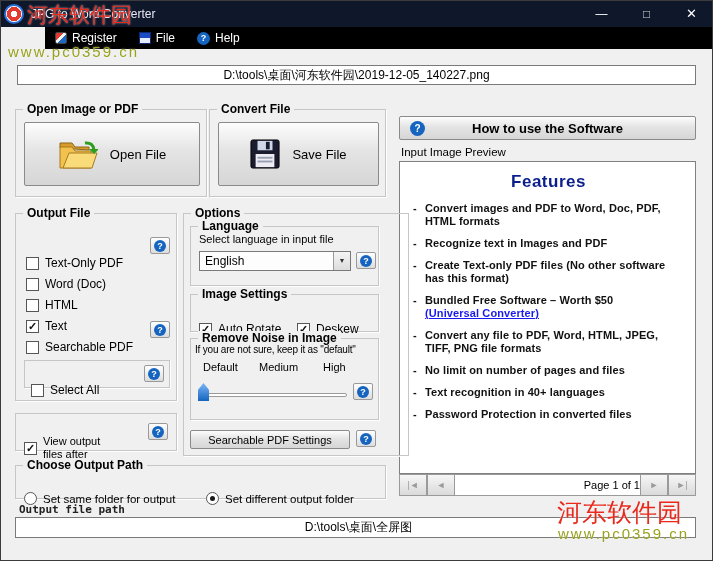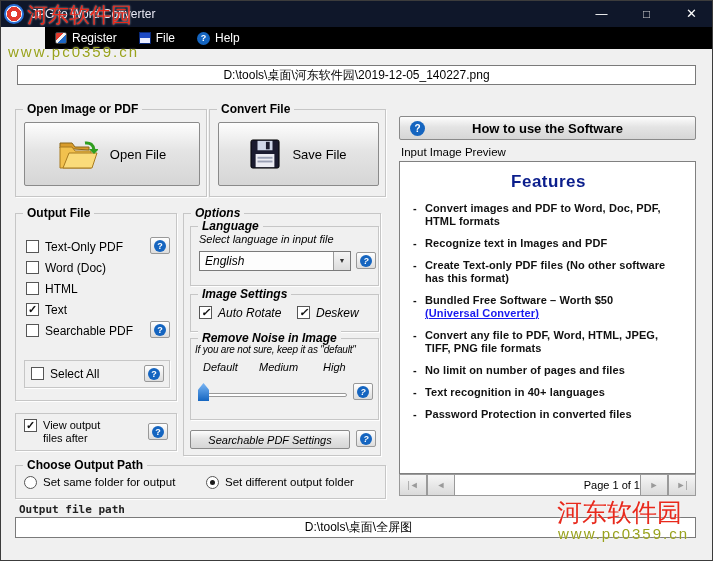--- a/index.html
+++ b/index.html
@@ -46,21 +46,21 @@
            overflow:hidden; white-space:nowrap; }
   .group { position:absolute; border:1px solid #c6c6c6; box-shadow:1px 1px 0 rgba(255,255,255,.9); }
   .group-title { position:absolute; top:-8px; left:7px; background:#f0f0f0; padding:0 4px;
                  font-size:12px; font-weight:bold; color:#000; line-height:14px; white-space:nowrap; }
   .btn3d { position:absolute; background:linear-gradient(#fdfdfd,#e4e4e4 45%,#d6d6d6);
            border:1px solid #8a8a8a; border-radius:2px; display:flex; align-items:center;
            justify-content:center; cursor:default; color:#000; }
   .qbadge { position:absolute; width:20px; height:17px; background:linear-gradient(#fff,#dcdcdc);
             border:1px solid #999; border-radius:2px; display:flex; align-items:center; justify-content:center; }
   .qbadge .qcircle { width:12px; height:12px; font-size:9px; line-height:12px; }
-  .checkrow { position:absolute; display:flex; align-items:flex-start; gap:6px; font-size:12px; color:#000; }
+  .checkrow { position:absolute; display:flex; align-items:center; gap:6px; font-size:12px; color:#000;margin-top:16px; }
   .checkbox { width:13px; height:13px; background:#fff; border:1px solid #565656; font-size:11px;
               line-height:11px; text-align:center; font-weight:bold; color:#111; flex:none; }
   .radio { width:13px; height:13px; border-radius:50%; background:#fff; border:1px solid #565656;
            position:relative; flex:none; }
   .radio.selected::after { content:""; position:absolute; left:3px; top:3px; width:5px; height:5px;
                            border-radius:50%; background:#1a1a1a; }
 
   
   #input-path-field { left:16px; top:64px; width:679px; height:20px; text-align:center; line-height:18px; }
 
@@ -92,21 +92,21 @@
   
   #group-output { left:14px; top:212px; width:162px; height:188px; }
   #select-all-panel { position:absolute; left:8px; top:146px; width:146px; height:28px;
                       border:1px solid #c6c6c6; box-shadow:1px 1px 0 rgba(255,255,255,.9); }
   #view-panel { position:absolute; left:14px; top:412px; width:162px; height:38px;
                 border:1px solid #c6c6c6; box-shadow:1px 1px 0 rgba(255,255,255,.9); }
   #view-panel .checkrow { font-size:11px; line-height:13px; }
   #view-panel .label-wrap { width:74px; white-space:normal; }
 
   
-  #group-options { left:182px; top:212px; width:198px; height:243px;font-style:italic; }
+  #group-options { left:182px; top:212px; width:226px; height:243px; }
   .subgroup { position:absolute; border:1px solid #c6c6c6; box-shadow:1px 1px 0 rgba(255,255,255,.9); }
   #sub-language { left:6px; top:12px; width:189px; height:60px; }
   #language-hint { position:absolute; left:8px; top:6px; font-size:11px; color:#000; white-space:nowrap; }
   #language-select { position:absolute; left:8px; top:24px; width:152px; height:20px; background:#fdfdfd;
                      border:1px solid #7a7a7a; font-size:12px; display:flex; align-items:center; }
   #language-select .dd-value { flex:1; padding-left:5px; color:#000; }
   #language-select .dd-btn { width:17px; height:100%; background:linear-gradient(#f5f5f5,#dcdcdc);
                              border-left:1px solid #9a9a9a; text-align:center; font-size:7px;
                              line-height:18px; color:#333; }
   #sub-image { left:6px; top:80px; width:189px; height:38px; }

